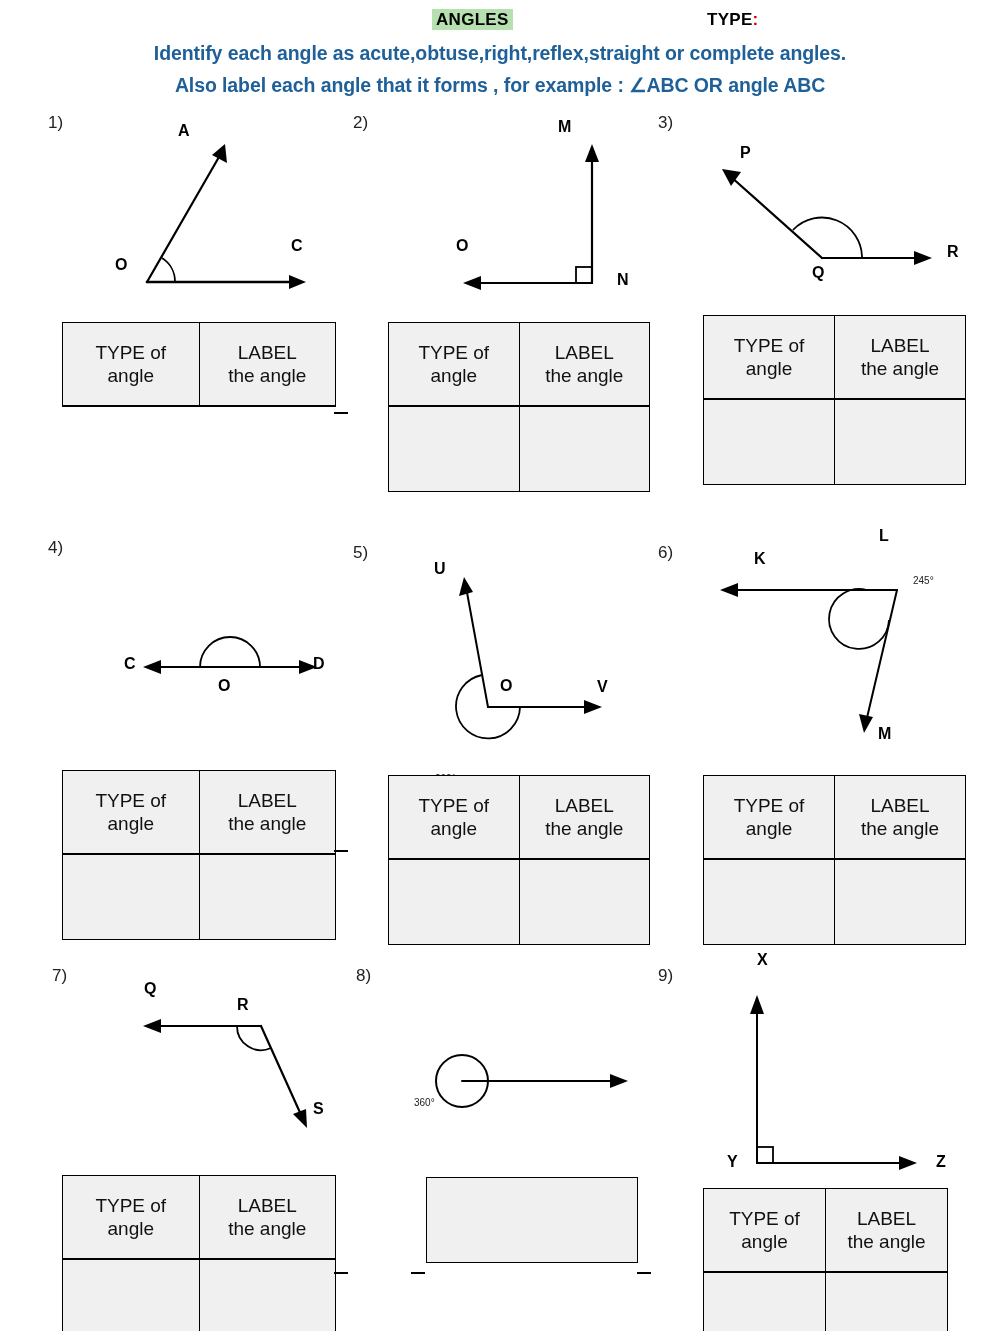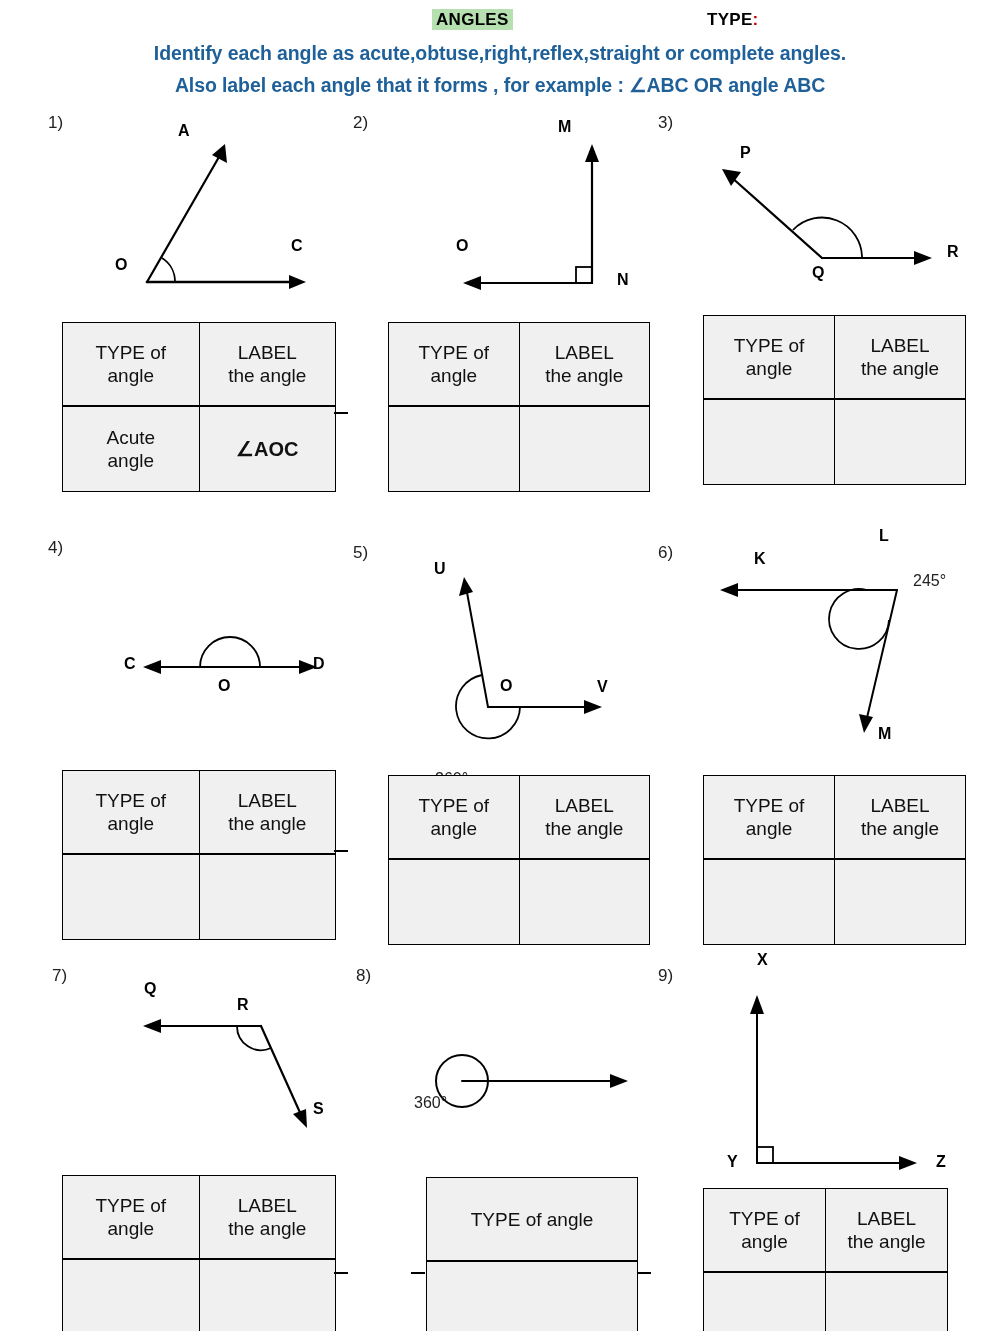--- a/index.html
+++ b/index.html
@@ -78,21 +78,21 @@
   .pt-label {
     position: absolute;
     font-size: 16px;
     font-weight: bold;
     color: #000;
     white-space: nowrap;
     line-height: 16px;
   }
   .deg-label {
     position: absolute;
-    font-size: 16px;
+    font-size: 10px;
     color: #222;
     white-space: nowrap;
     line-height: 16px;
   }
 
   
   .ans-table {
     position: absolute;
     border-collapse: collapse;
     background: #f0f0f0;
@@ -167,27 +167,20 @@
           <tr class="head">
         <td>
           <span>TYPE of</span><br>
           <span>angle</span>
         </td>
         <td>
           <span>LABEL</span><br>
           <span>the angle</span>
         </td>
       </tr>
-      <tr class="body">
-        <td class="answer">
-          <span>Acute</span><br>
-          <span>angle</span>
-        </td>
-        <td class="answer-label">∠AOC</td>
-      </tr>
     </tbody>
       </table>
     <div class="stub" style="left:334px; top:412px;"></div>
   </div>
 
   <div class="problem">
     <div class="prob-num" style="left:353px; top:113px;">2)</div>
 
     <div class="figure" style="left:455px; top:136px;">
       <svg width="180" height="160" viewBox="0 0 180 160">
@@ -430,23 +423,20 @@
 
         <circle cx="42" cy="36" r="26" fill="none" stroke="#000" stroke-width="2.0"></circle>
         <line x1="42" y1="36" x2="198" y2="36" stroke="#000" stroke-width="2.0" stroke-linecap="round"></line>
         <polygon points="208,36 190,29 190,43" fill="#000"></polygon>
       </svg>
     </div>
     <div class="deg-label" style="left:414px; top:1095px;">360°</div>
 
     <table class="ans-table" style="left:426px; top:1177px; width:212px;">
       <tbody>
-          <tr class="head">
-        <td>TYPE of angle</td>
-      </tr>
       <tr class="body">
         <td class="answer"></td>
       </tr>
     </tbody>
       </table>
     <div class="stub" style="left:411px; top:1272px;"></div>
     <div class="stub" style="left:637px; top:1272px;"></div>
   </div>
 
   <div class="problem">

